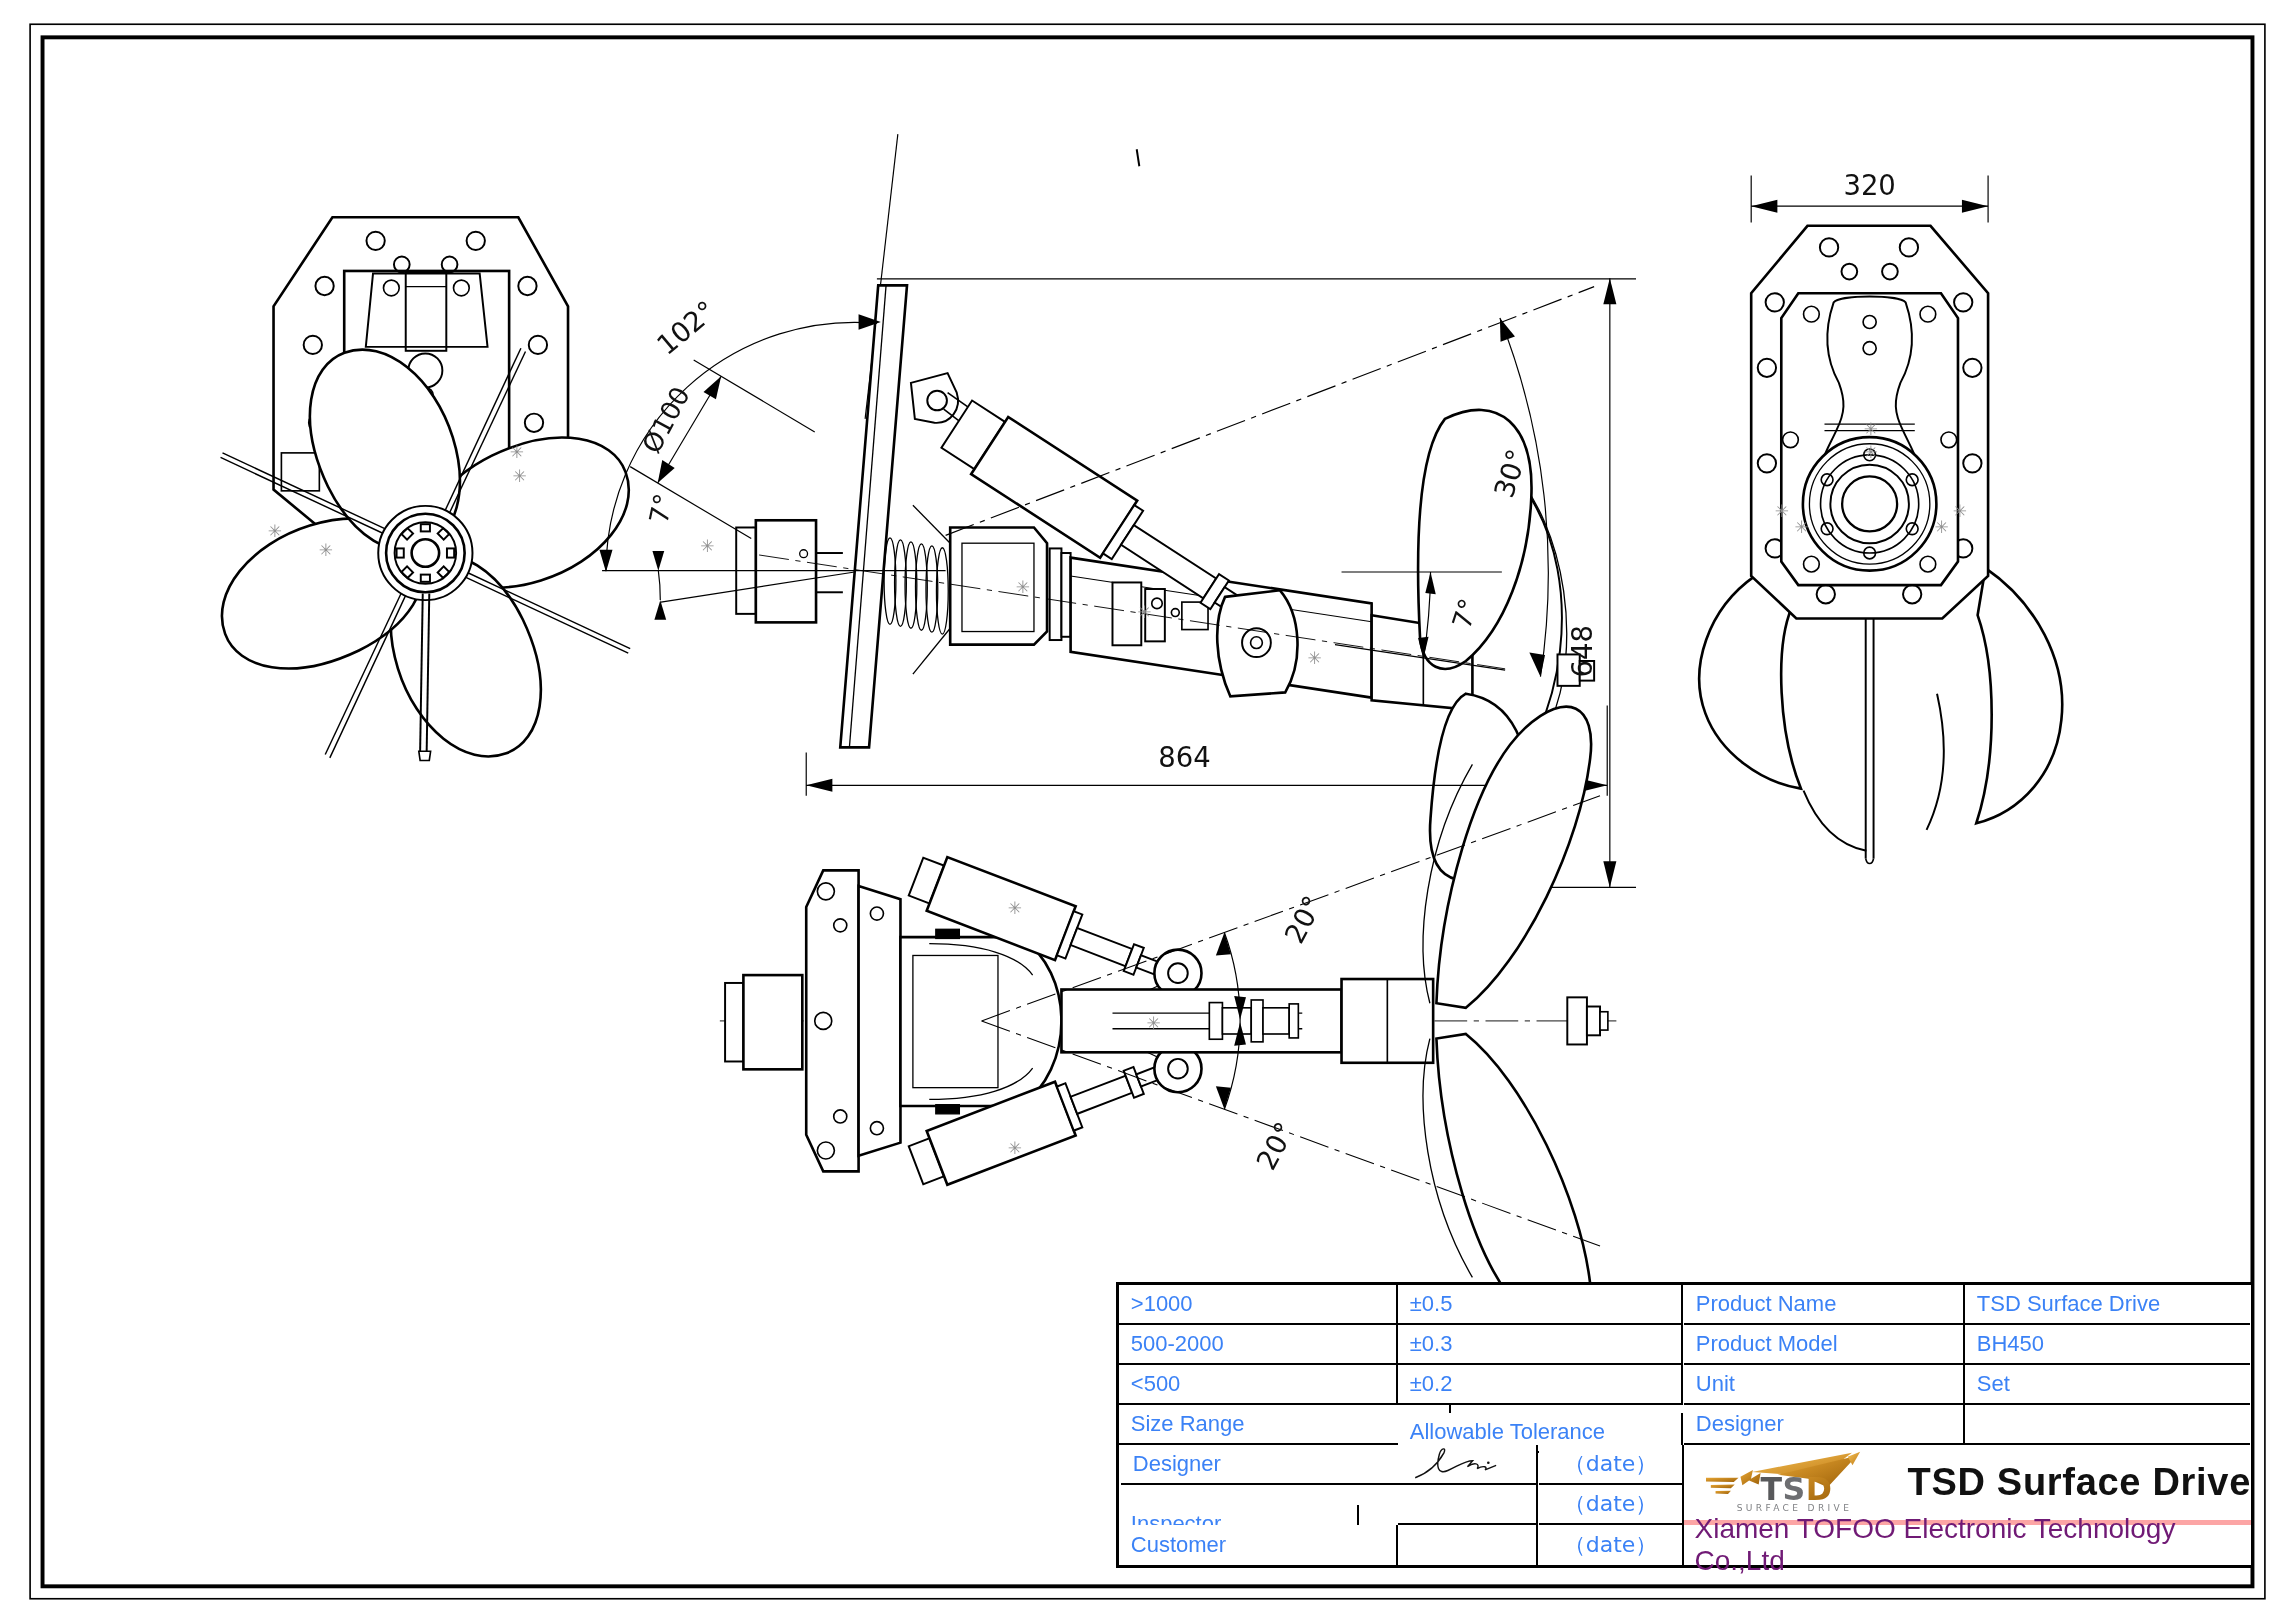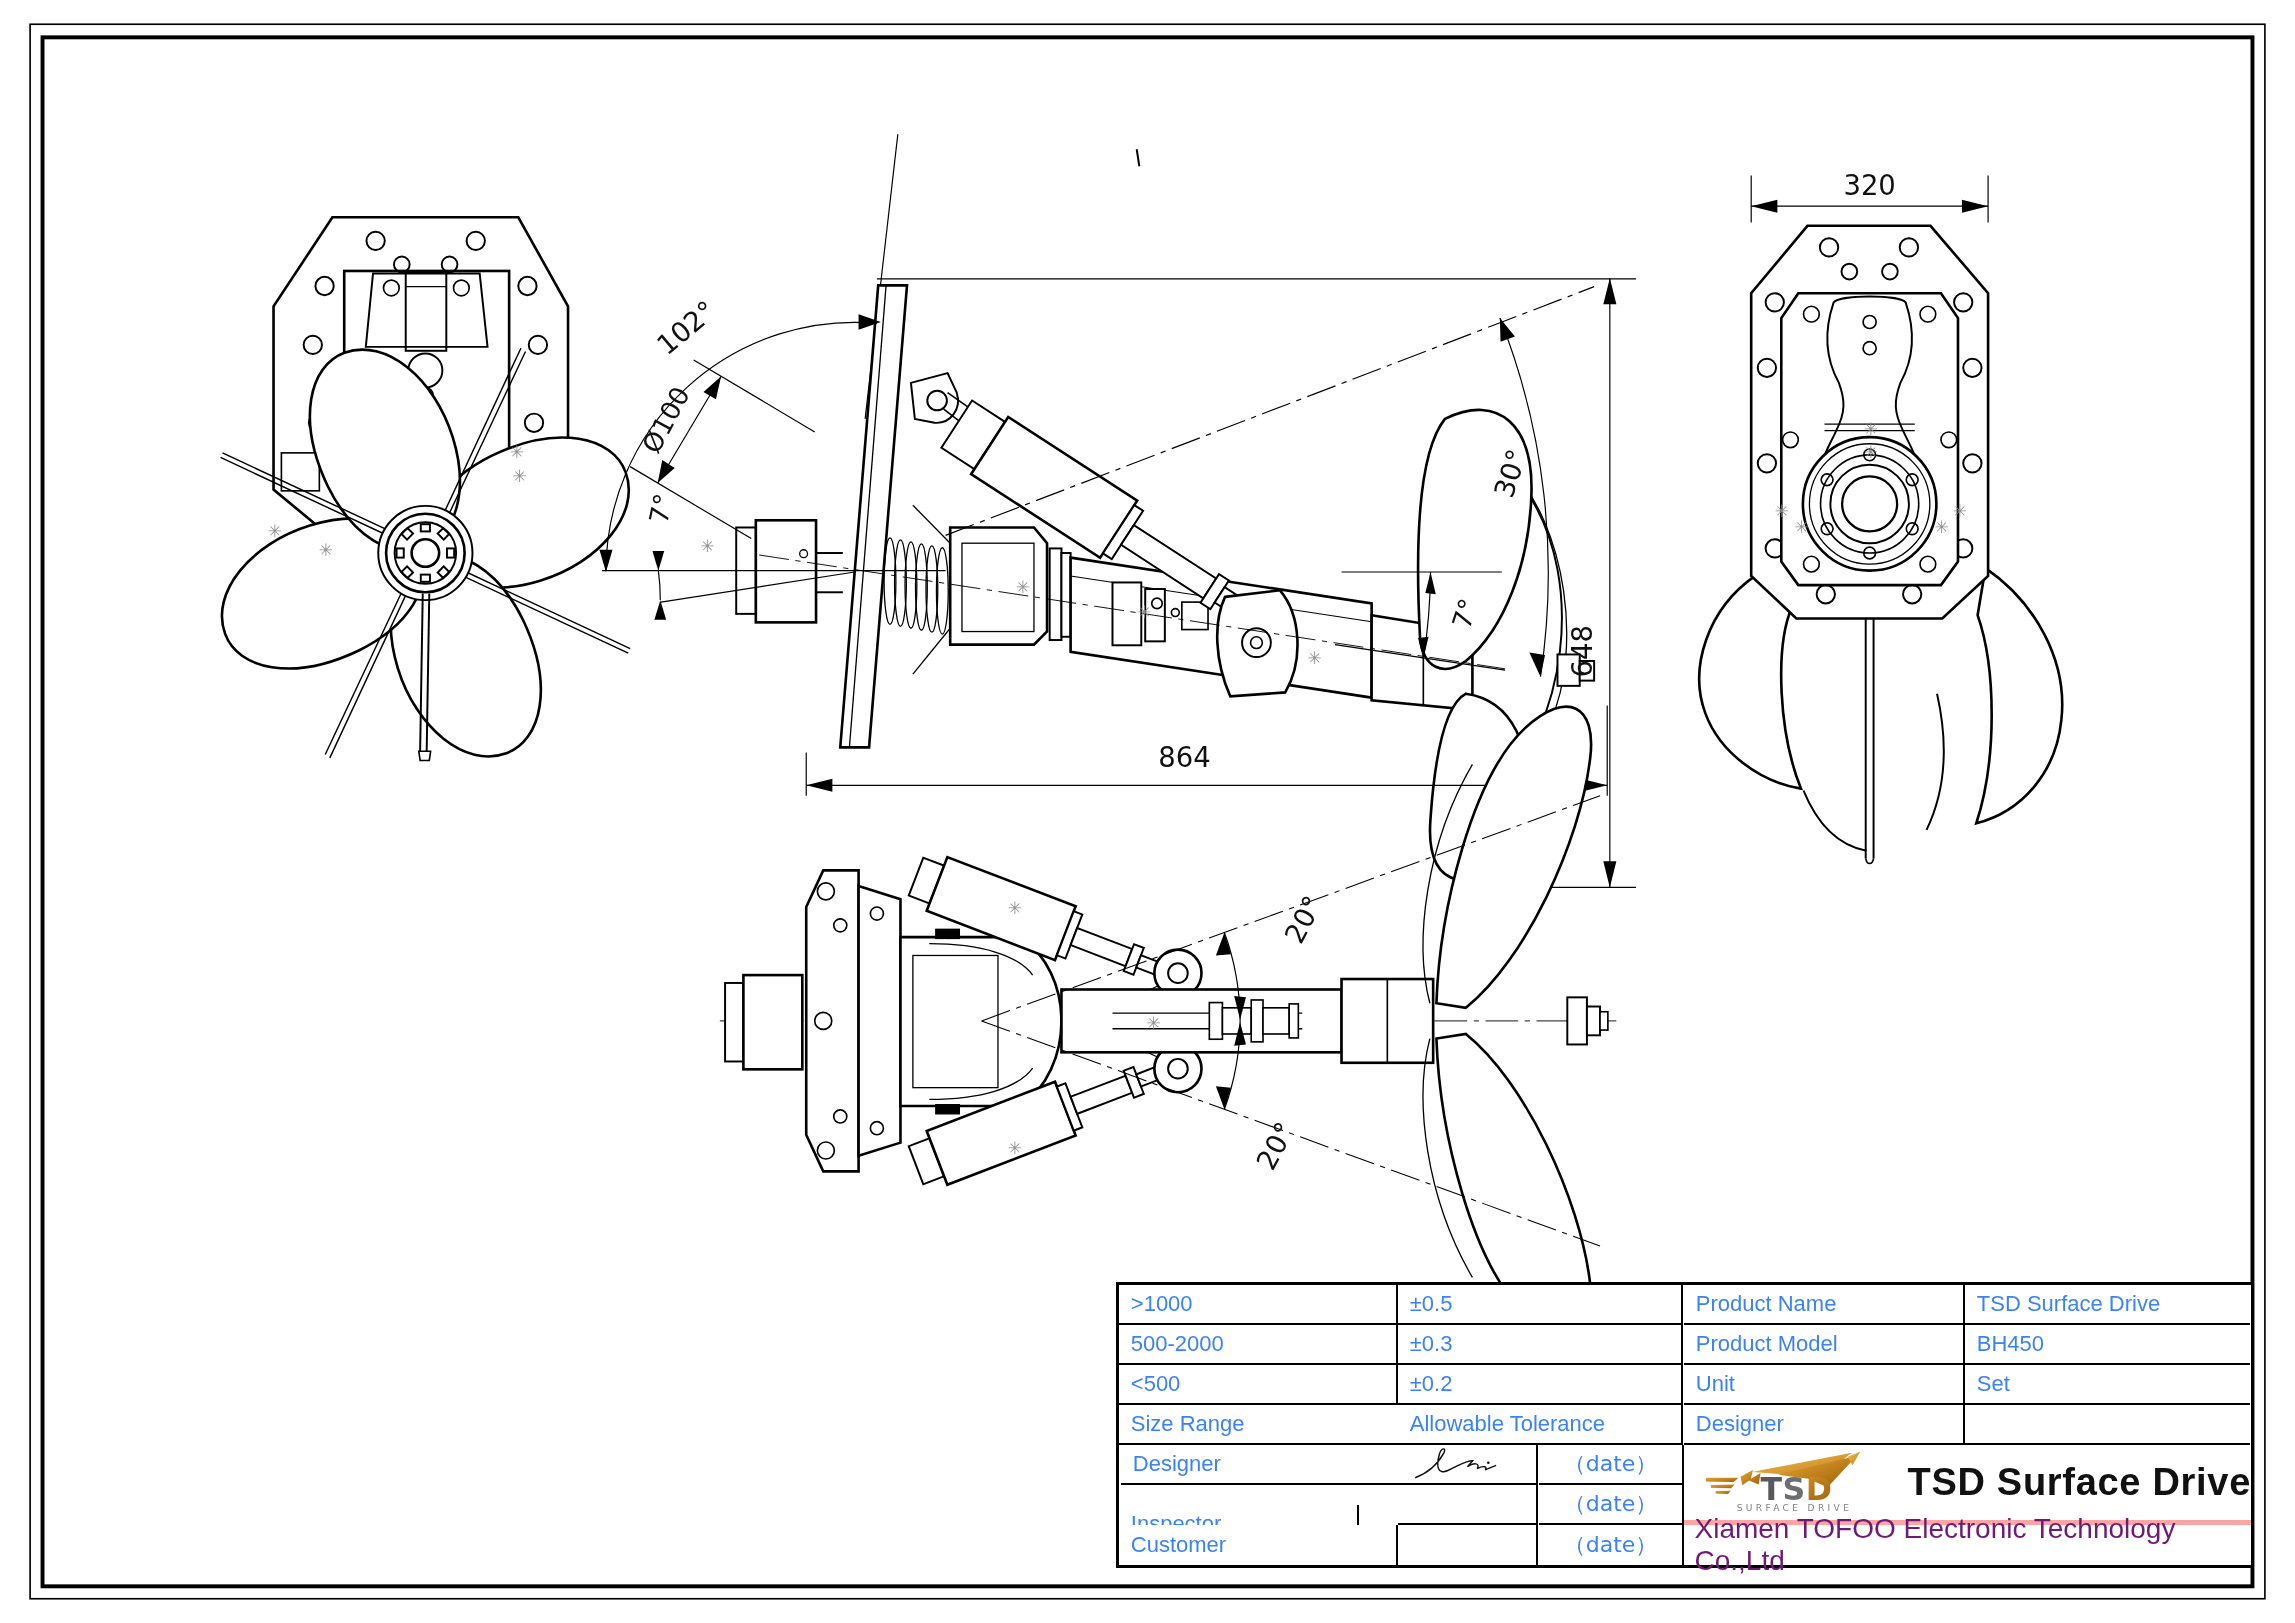--- a/index.html
+++ b/index.html
@@ -399,21 +399,21 @@
   <div class="tb-cell" style="left:279px;top:40px;width:285px;height:40px;">±0.3</div>
   <div class="tb-cell" style="left:565px;top:40px;width:281px;height:40px;">Product Model</div>
   <div class="tb-cell tb-last" style="left:846px;top:40px;width:285px;height:40px;">BH450</div>
 
   <div class="tb-cell" style="left:0;top:80px;width:279px;height:40px;">&lt;500</div>
   <div class="tb-cell" style="left:279px;top:80px;width:285px;height:40px;">±0.2</div>
   <div class="tb-cell" style="left:565px;top:80px;width:281px;height:40px;">Unit</div>
   <div class="tb-cell tb-last" style="left:846px;top:80px;width:285px;height:40px;">Set</div>
 
   <div class="tb-cell" style="left:0;top:120px;width:332px;height:40px;">Size Range</div>
-  <div class="tb-cell" style="left:279px;top:120px;width:285px;height:40px;">Allowable Tolerance</div>
+  <div class="tb-cell" style="left:279px;top:128px;width:285px;height:40px;">Allowable Tolerance</div>
   <div class="tb-cell" style="left:565px;top:120px;width:281px;height:40px;">Designer</div>
   <div class="tb-cell tb-last" style="left:846px;top:120px;width:285px;height:40px;"></div>
 
   <div class="tb-cell" style="left:2px;top:160px;width:332px;height:40px;">Designer</div>
   <div class="tb-cell" style="left:279px;top:160px;width:140px;height:40px;">
     <svg width="124" height="38" viewBox="0 0 190 58">
       <path d="M8,50 C30,42 42,30 52,12 C56,3 48,4 45,14 C40,32 42,46 58,39 C74,32 84,24 96,24 L88,33 C98,26 108,28 103,36 C112,31 120,33 115,38 L132,31" fill="none" stroke="#111" stroke-width="2.2"></path>
       <circle cx="120" cy="27" r="2" fill="#111"></circle>
     </svg>
   </div>

